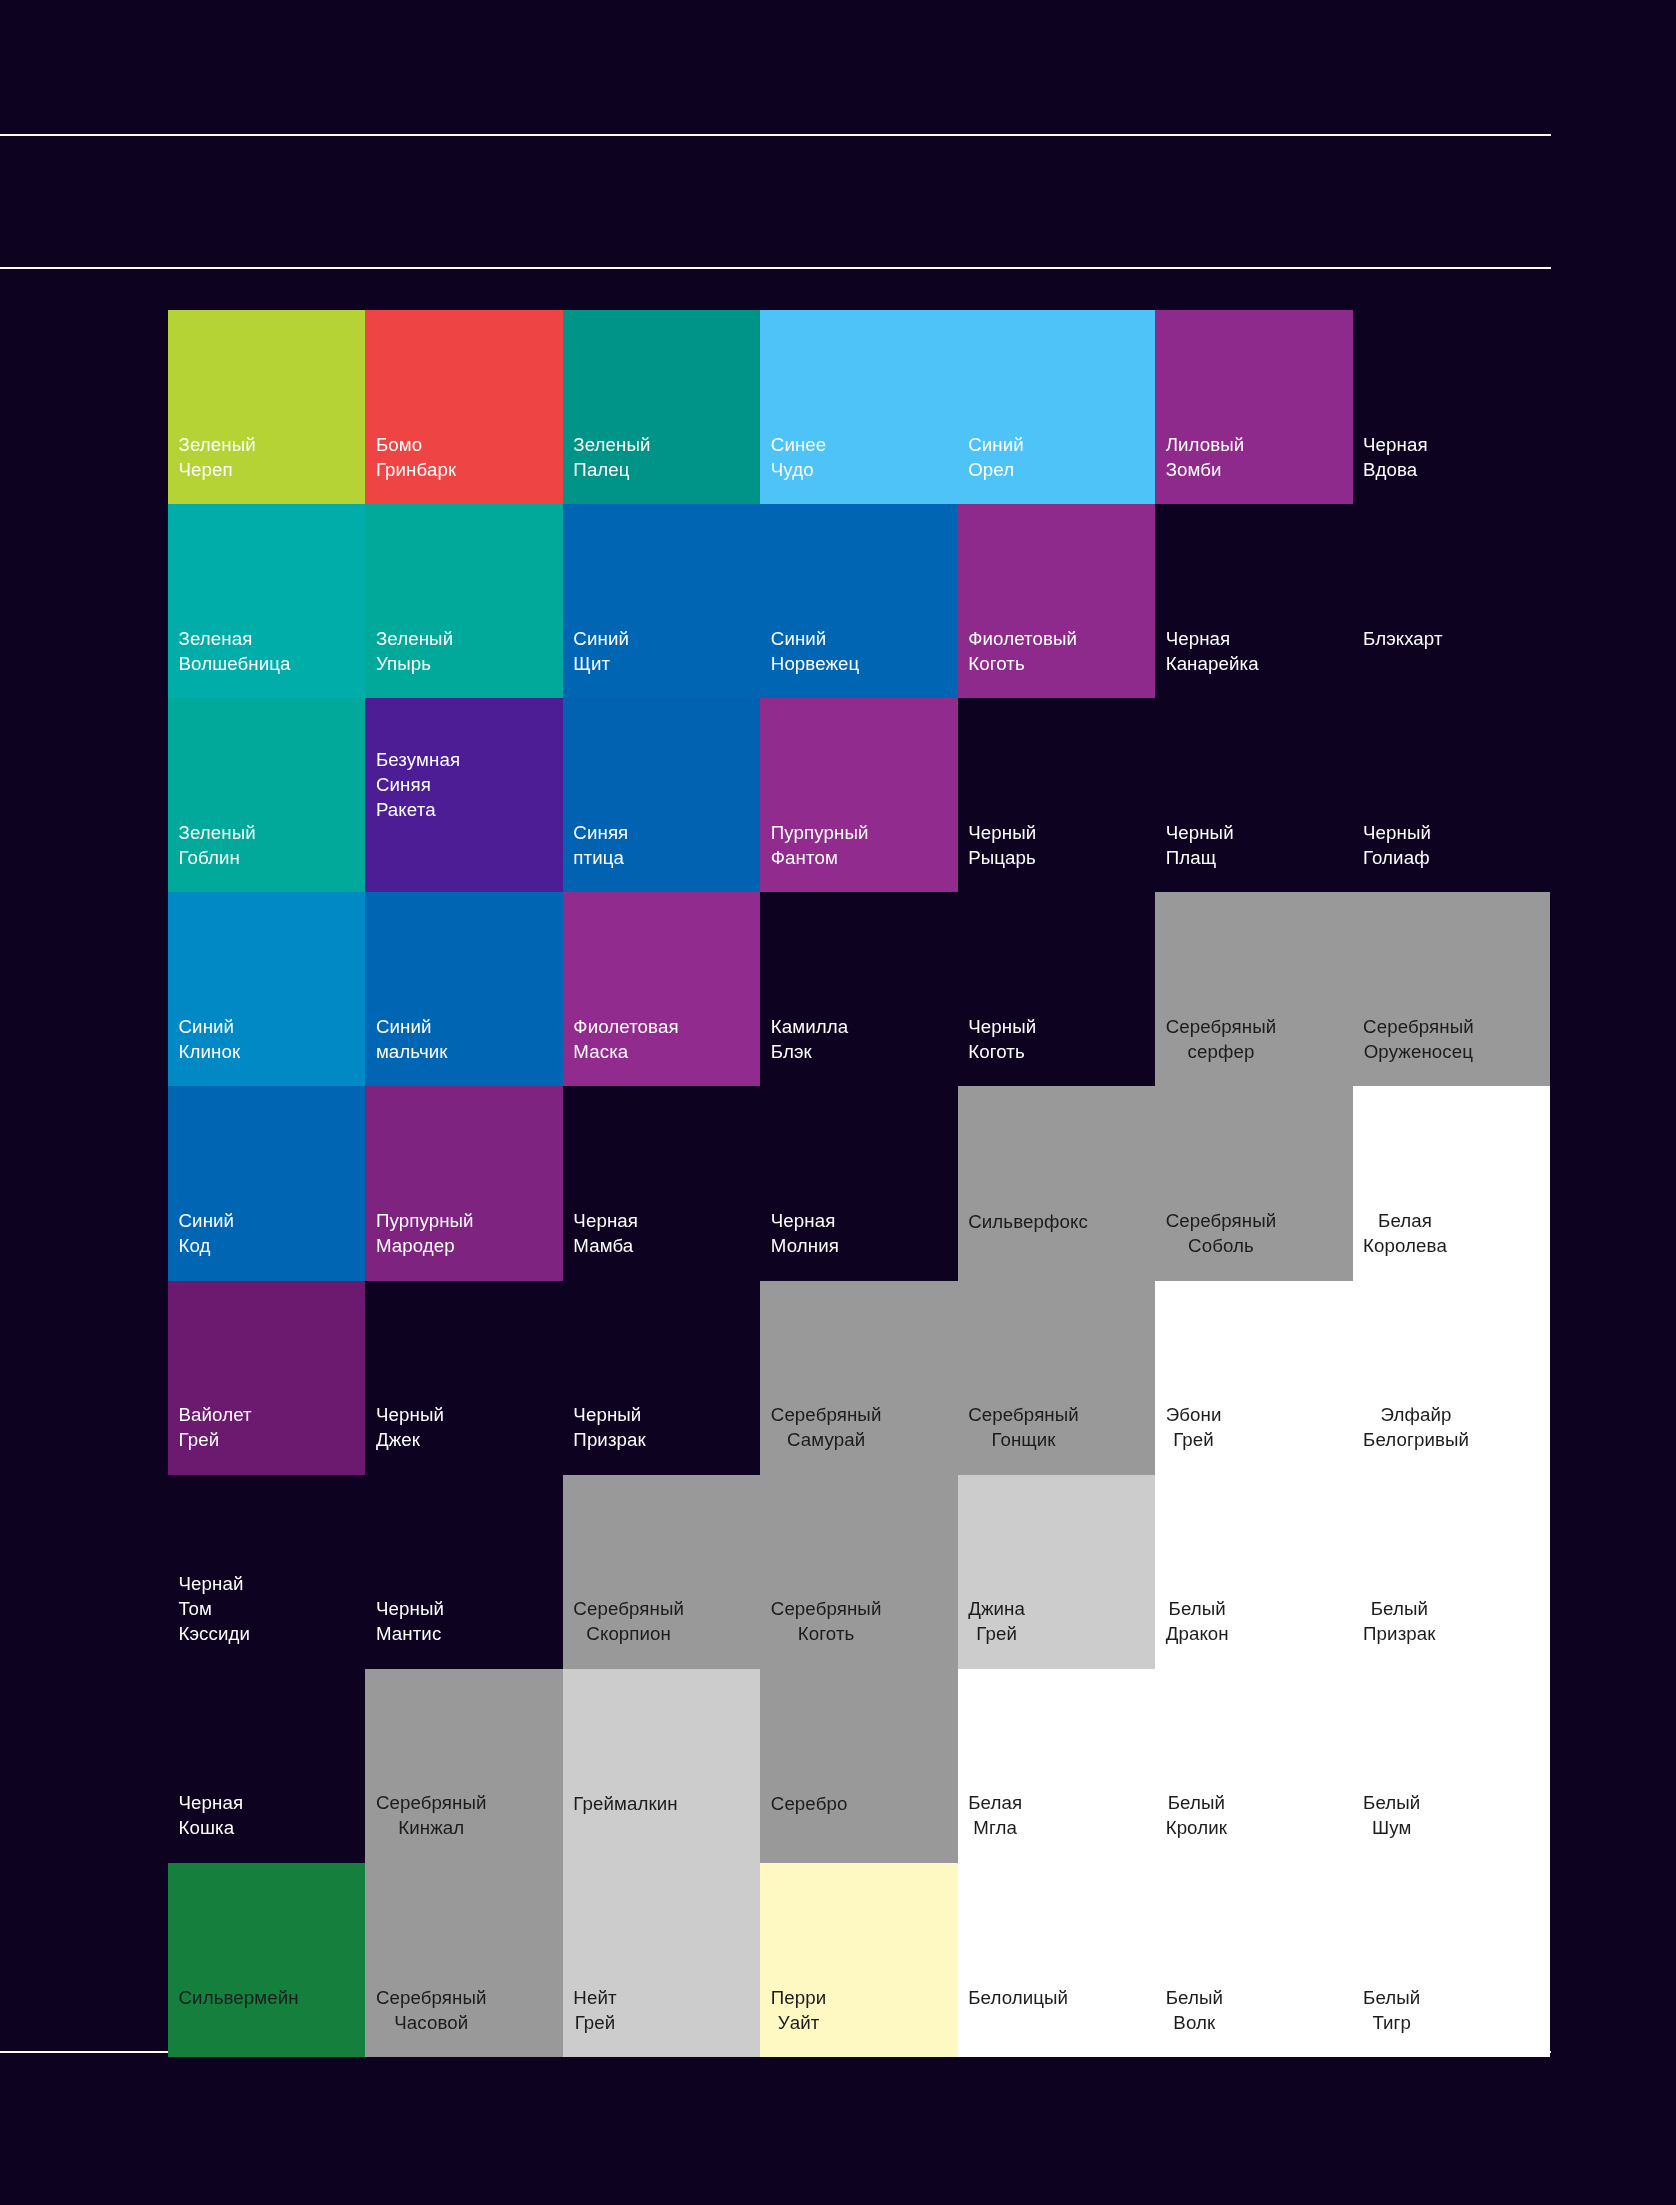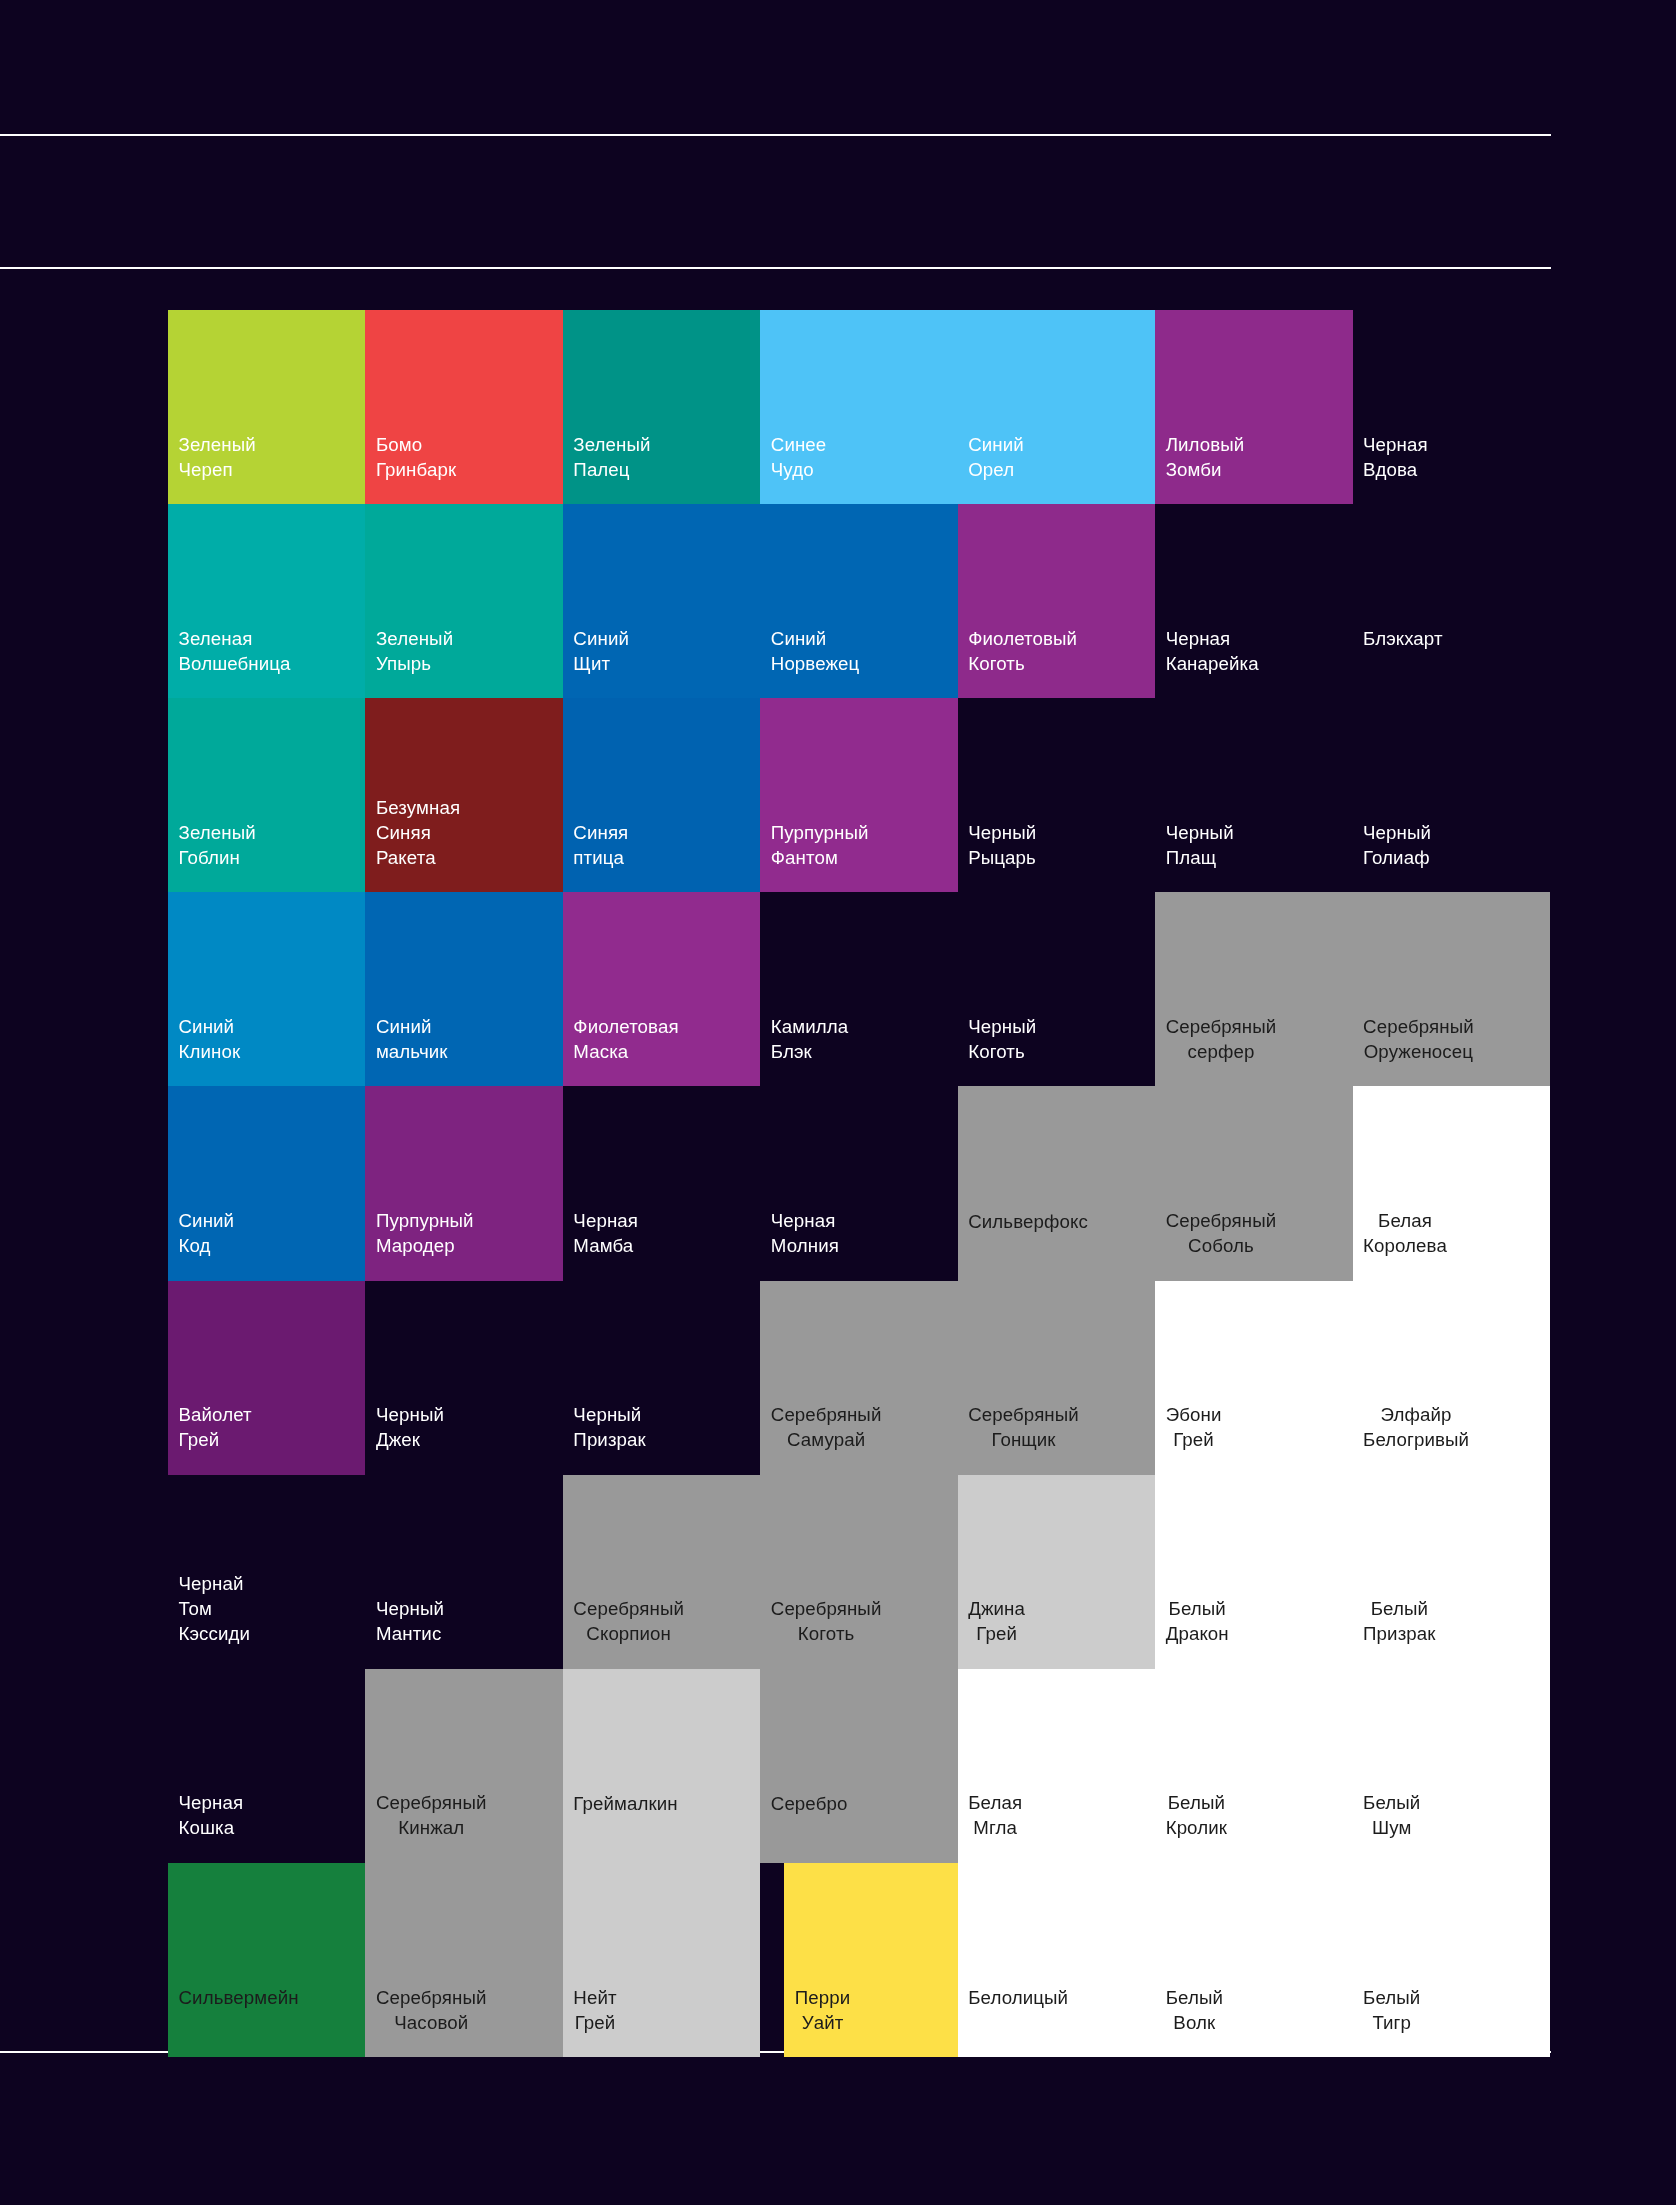--- a/index.html
+++ b/index.html
@@ -112,21 +112,21 @@
       <span class="lbl">Черная
 Канарейка</span>
     </div>
     <div class="cell t-light anchor-mid" style="background: rgb(13, 3, 32);">
       <span class="lbl">Блэкхарт</span>
     </div>
     <div class="cell t-light anchor-lower" style="background: rgb(0, 169, 154);">
       <span class="lbl">Зеленый
 Гоблин</span>
     </div>
-    <div class="cell t-light anchor-lower" style="background: #7f1d1d;">
+    <div class="cell t-light anchor-lower" style="background: #4c1d95; justify-content: center;">
       <span class="lbl">Безумная
 Синяя
 Ракета</span>
     </div>
     <div class="cell t-light anchor-lower" style="background: rgb(0, 98, 176);">
       <span class="lbl">Синяя
 птица</span>
     </div>
     <div class="cell t-light anchor-lower" style="background: rgb(145, 43, 142);">
       <span class="lbl">Пурпурный
@@ -286,21 +286,21 @@
       <span class="lbl">Сильвермейн</span>
     </div>
     <div class="cell t-dark anchor-lower" style="background: rgb(153, 153, 153);">
       <span class="lbl">Серебряный
 Часовой</span>
     </div>
     <div class="cell t-dark anchor-lower" style="background: rgb(204, 204, 204);">
       <span class="lbl">Нейт
 Грей</span>
     </div>
-    <div class="cell t-dark anchor-lower" style="background: #fde047; margin-left: 24px;">
+    <div class="cell t-dark anchor-lower" style="background: #fef9c3;">
       <span class="lbl">Перри
 Уайт</span>
     </div>
     <div class="cell t-dark anchor-mid" style="background: rgb(255, 255, 255);">
       <span class="lbl">Белолицый</span>
     </div>
     <div class="cell t-dark anchor-lower" style="background: rgb(255, 255, 255);">
       <span class="lbl">Белый
 Волк</span>
     </div>

